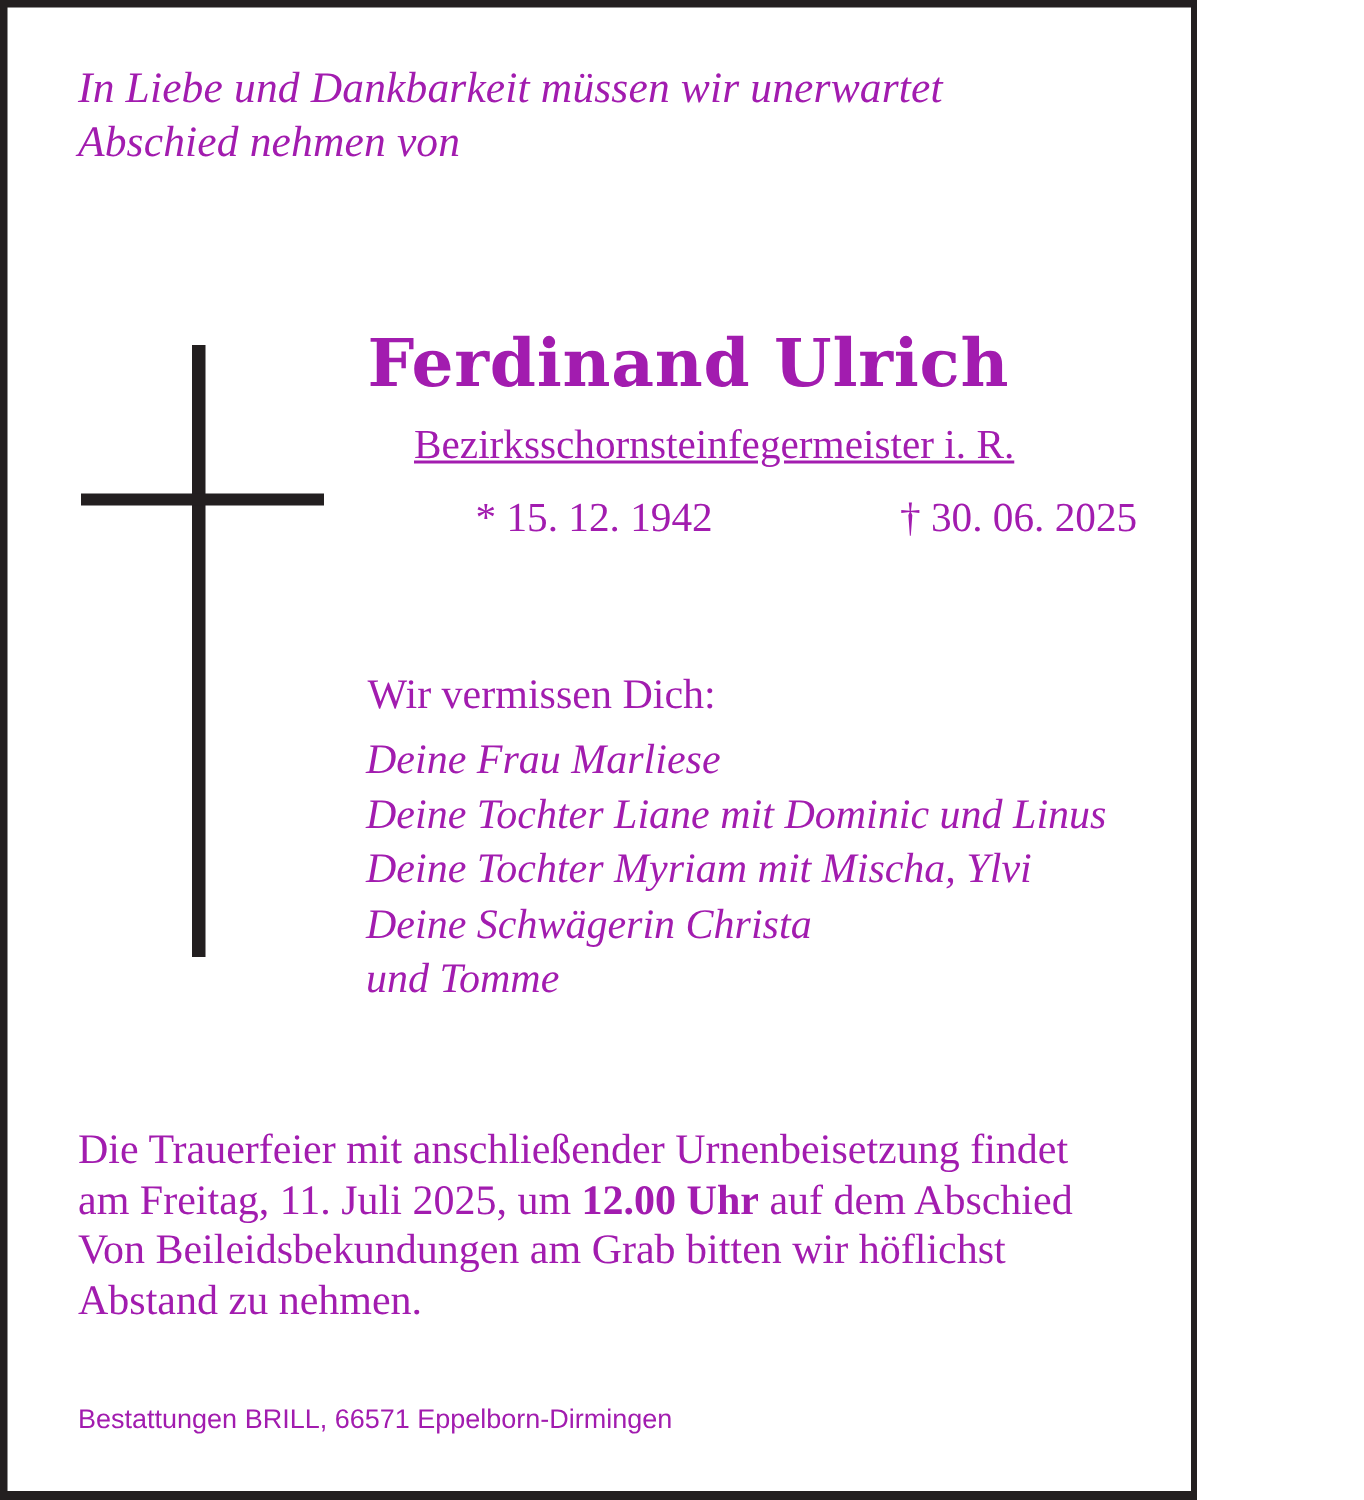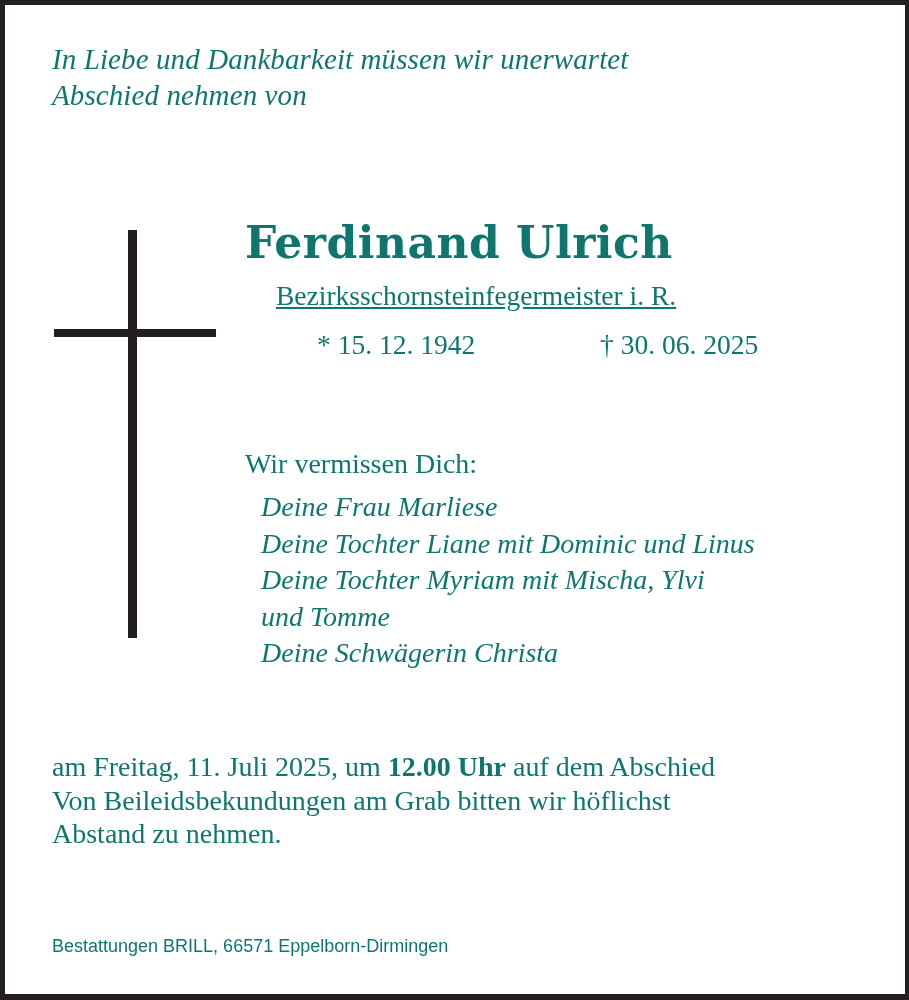--- a/index.html
+++ b/index.html
@@ -1,25 +1,25 @@
 <!DOCTYPE html>
 <html><head>
 <meta charset="utf-8">
 <style>
   html, body { margin: 0; padding: 0; }
   body { width: 909px; height: 1000px; background: #fff; }
   .card {
     position: relative;
-    width: 909px; height: 1000px;
+    width: 798px; height: 1000px;
     box-sizing: border-box;
     border: 5px solid #231f20;
     border-right-width: 4px;
     border-bottom-width: 6px;
     background: #fff;
-    color: #0f766e;
+    color: #a21caf;
     font-family: "DejaVu Serif", "Liberation Serif", serif;
     overflow: hidden;
   }
   .abs { position: absolute; white-space: nowrap; }
   .intro {
     left: 47px; top: 36px;
     font-family: "Liberation Serif", serif;
     font-style: italic;
     font-size: 29px; line-height: 36px;
     letter-spacing: 0.1px;
@@ -53,21 +53,21 @@
     left: 49px; top: 324px;
     width: 162px; height: 8px;
     background: #231f20;
   }
   .miss {
     left: 240px; top: 441px;
     font-family: "Liberation Serif", serif;
     font-size: 28px; line-height: 36px;
   }
   .family {
-    left: 256px; top: 484px;
+    left: 239px; top: 484px;
     font-family: "Liberation Serif", serif;
     font-style: italic;
     font-size: 28px; line-height: 36.5px;
   }
   .family span { display: block; }
   .ceremony {
     left: 47px; top: 745px;
     font-family: "Liberation Serif", serif;
     font-size: 28px; line-height: 33.5px;
   }
@@ -97,24 +97,25 @@
   <div>
     <div class="abs cross-v"></div>
     <div class="abs cross-h"></div>
   </div>
 
   <div class="abs miss">Wir vermissen Dich:</div>
   <div class="abs family">
     <span>Deine Frau Marliese</span>
     <span>Deine Tochter Liane mit Dominic und Linus</span>
     <span>Deine Tochter Myriam mit Mischa, Ylvi</span>
+    <span>Deine Schwägerin Christa</span>
     <span>und Tomme</span>
-    <span>Deine Schwägerin Christa</span>
   </div>
 
   <div class="abs ceremony">
+    <span>Die Trauerfeier mit anschließender Urnenbeisetzung findet</span>
     <span><span style="display:inline">am Freitag, 11. Juli 2025, um </span><b>12.00 Uhr</b><span style="display:inline"> auf dem Abschied</span></span>
     <span>Von Beileidsbekundungen am Grab bitten wir höflichst</span>
     <span>Abstand zu nehmen.</span>
   </div>
 
   <div class="abs footer">Bestattungen BRILL, 66571 Eppelborn-Dirmingen</div>
 </div>
 
 </body></html>

